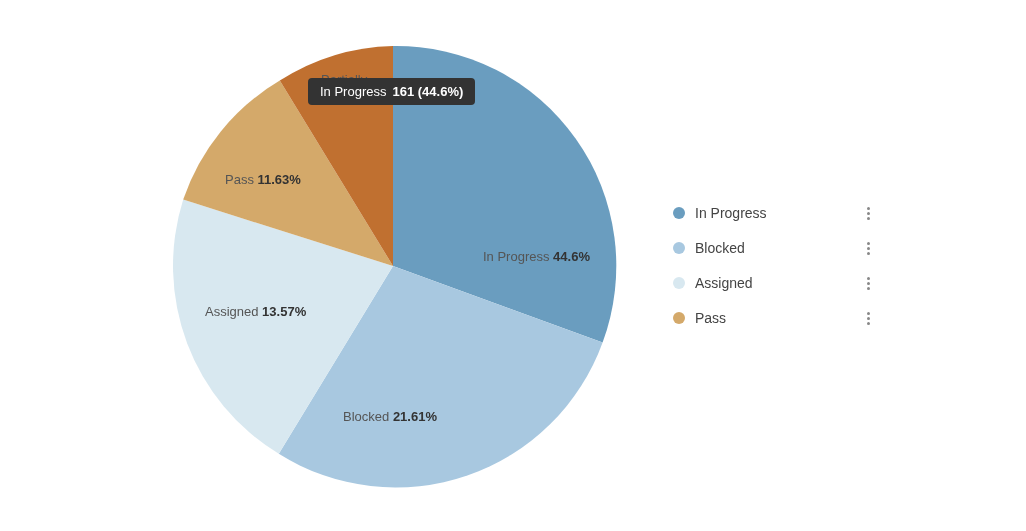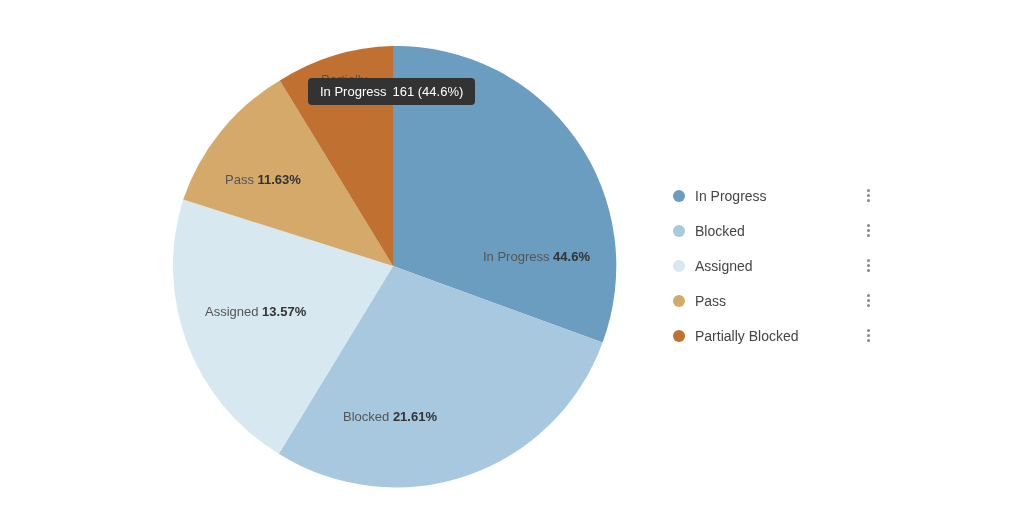--- a/index.html
+++ b/index.html
@@ -43,21 +43,21 @@
       display: flex;
       align-items: center;
       gap: 6px;
       pointer-events: none;
       z-index: 10;
     }
     .tooltip-label {
       font-weight: 400;
     }
     .tooltip-value {
-      font-weight: 400;
+      font-weight: 700;
     }
     .legend {
       display: flex;
       flex-direction: column;
       gap: 18px;
       margin-left: 40px;
       min-width: 200px;
     }
     .legend-item {
       display: flex;
@@ -167,23 +167,14 @@
       </div>
       <div class="legend-item">
         <div class="legend-dot" style="background: rgb(212, 169, 106);"></div>
         <span class="legend-label">Pass</span>
         <div class="legend-menu">
           <span></span>
           <span></span>
           <span></span>
         </div>
       </div>
-      <div class="legend-item">
-        <div class="legend-dot" style="background: rgb(192, 112, 48);"></div>
-        <span class="legend-label">Partially Blocked</span>
-        <div class="legend-menu">
-          <span></span>
-          <span></span>
-          <span></span>
-        </div>
-      </div>
     </div>
 </div>
 
 </body></html>

